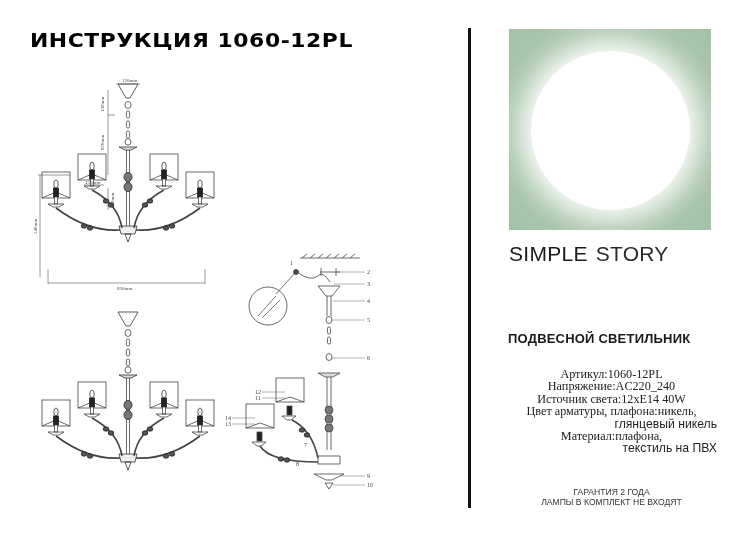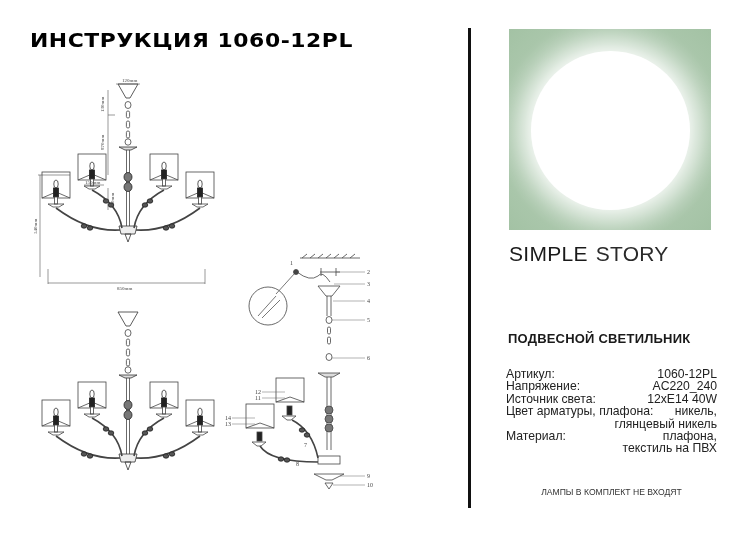--- a/index.html
+++ b/index.html
@@ -7,21 +7,21 @@
   .title { position:absolute; left:30px; top:29px; font-family:"DejaVu Sans", sans-serif; font-weight:bold; font-size:19px; letter-spacing:0.5px; color:#000; transform:scaleX(1.15); transform-origin:left center; white-space:nowrap; }
   .divider { position:absolute; left:468px; top:28px; width:3px; height:480px; background:#111; }
   .drawing { position:absolute; left:0; top:0; width:470px; height:537px; }
   .logo-box { position:absolute; left:509px; top:29px; width:202px; height:201px; background:radial-gradient(circle at 50% 50%, #ffffff 0%, #ffffff 39%, #e6efe6 45%, #bed4bf 60%, #a9c6aa 80%, #a3c2a4 100%); }
   .logo-circle { position:absolute; left:22px; top:22px; width:159px; height:159px; border-radius:50%; background:#ffffff; box-shadow:0 0 22px 10px rgba(255,255,255,0.75); }
   .brand { position:absolute; left:509px; top:242px; font-size:21px; color:#1a1a1a; white-space:nowrap; letter-spacing:0.3px; }
   .brand .b1 { font-weight:normal; }
   .brand .b2 { font-weight:normal; color:#2a2a2a; margin-left:8px; letter-spacing:0.2px; }
   .product-type { position:absolute; left:508px; top:331px; font-size:13px; font-weight:bold; color:#1a1a1a; letter-spacing:0.2px; }
   .specs { position:absolute; left:506px; top:368px; width:211px; font-size:12.2px; line-height:12.4px; color:#222; }
-  .spec-row { display:flex; justify-content:space-between; white-space:nowrap; }
+  .spec-row { display:flex; justify-content:center; white-space:nowrap;font-family:Liberation Serif, serif; }
   .spec-row .v { text-align:right; }
   .spec-cont { text-align:right; white-space:nowrap; }
   .footer { position:absolute; left:506px; top:487px; width:211px; text-align:center; font-size:8.6px; line-height:10px; color:#333; }
 </style>
 </head>
 <body>
 
 <div class="title">ИНСТРУКЦИЯ 1060-12PL</div>
 
 <svg class="drawing" viewBox="0 0 470 537" xmlns="http://www.w3.org/2000/svg" fill="none" stroke="#333" stroke-width="0.8" font-family="Liberation Serif, serif">
@@ -207,14 +207,15 @@
   </div>
   <div class="spec-cont">глянцевый никель</div>
   <div class="spec-row">
     <span>Материал:</span>
     <span class="v">плафона,</span>
   </div>
   <div class="spec-cont">текстиль на ПВХ</div>
 </div>
 
 <div class="footer">
+  <div>ГАРАНТИЯ 2 ГОДА</div>
   <div>ЛАМПЫ В КОМПЛЕКТ НЕ ВХОДЯТ</div>
 </div>
 
 </body></html>

